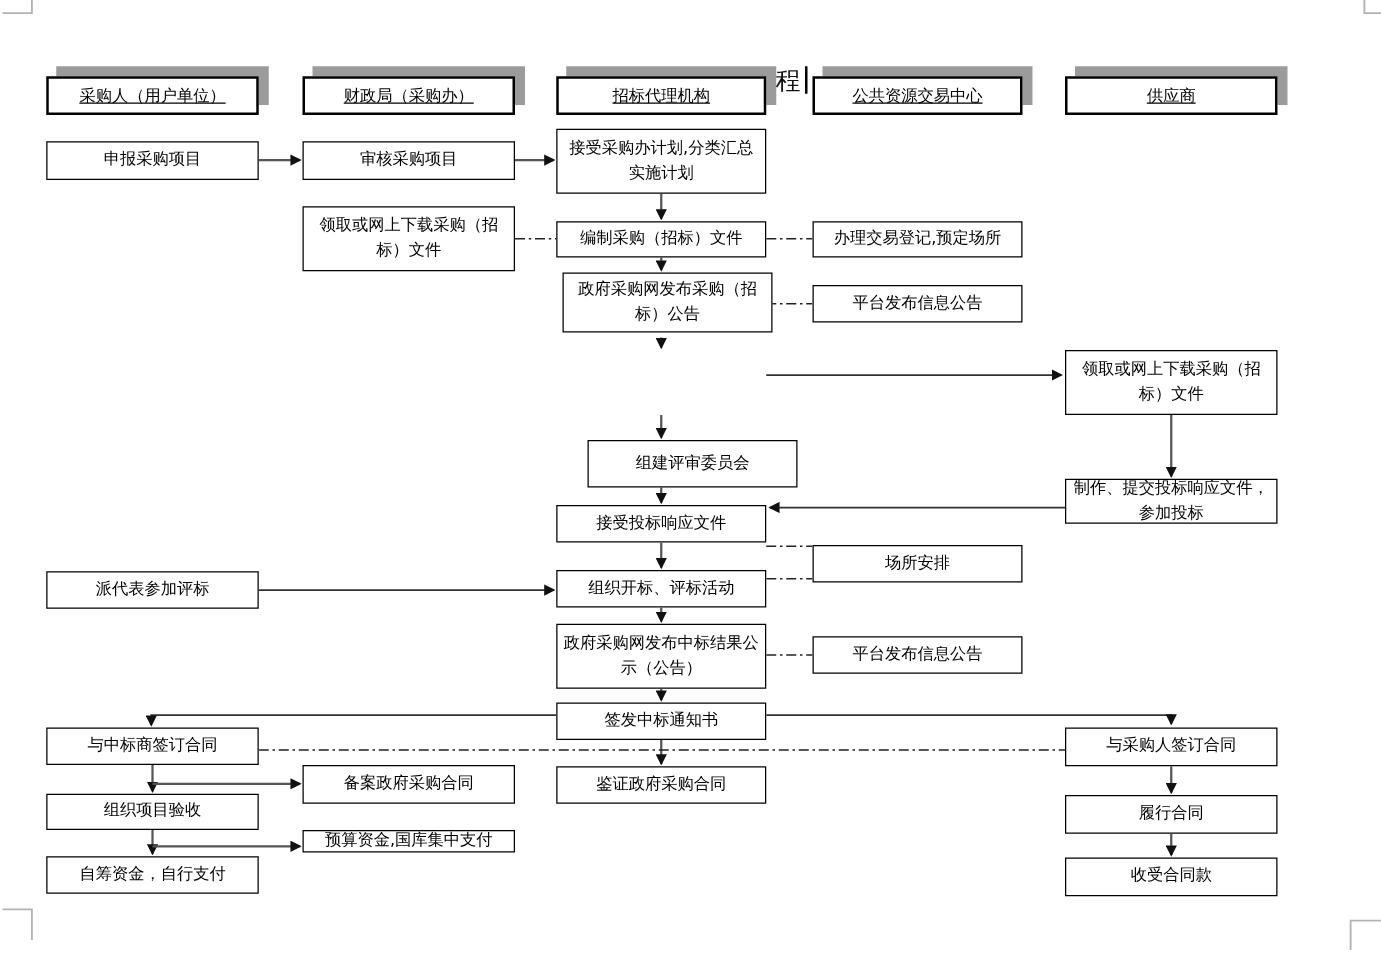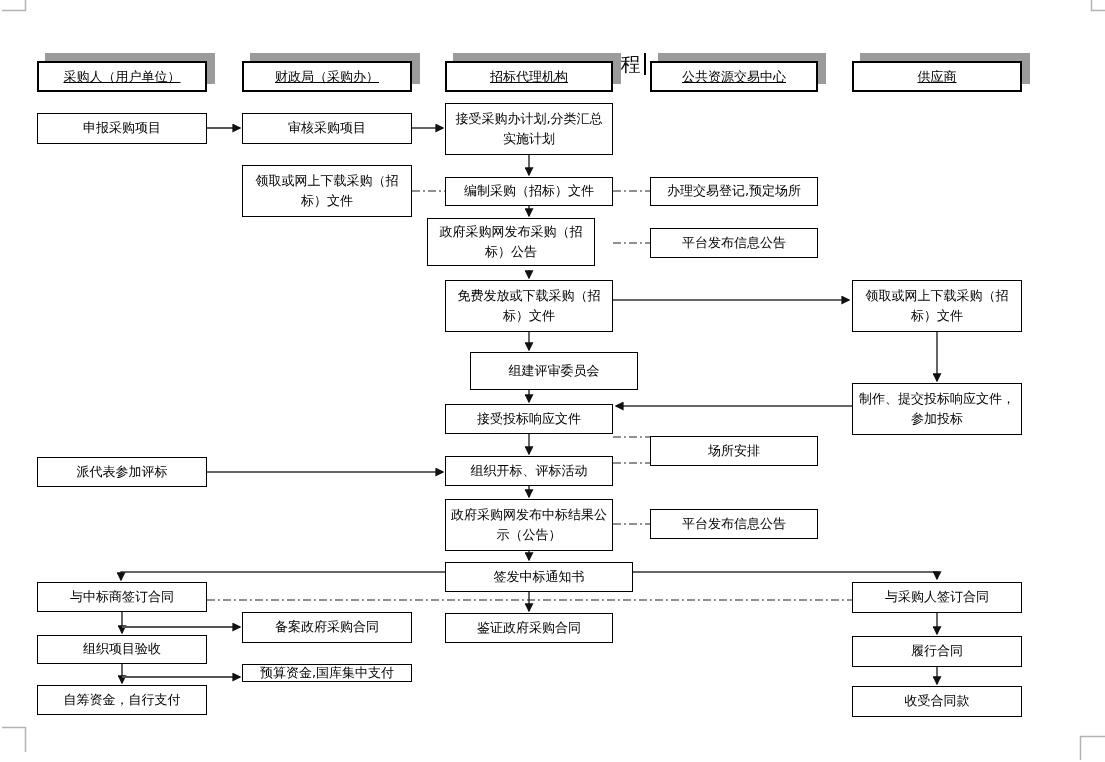--- a/index.html
+++ b/index.html
@@ -129,39 +129,36 @@
   <div class="fbox" style="left:242px;top:664px;width:170px;height:18px">
       <span class="lbl">预算资金,国库集中支付</span>
     </div>
 
   <div class="fbox" style="left:445px;top:103px;width:168px;height:52px">
       <span class="lbl">接受采购办计划,分类汇总实施计划</span>
     </div>
   <div class="fbox" style="left:445px;top:177px;width:168px;height:29px">
       <span class="lbl">编制采购（招标）文件</span>
     </div>
-  <div class="fbox" style="left:427px;top:218px;width:168px;height:48px">
+  <div class="fbox" style="left:450px;top:218px;width:168px;height:48px">
       <span class="lbl">政府采购网发布采购（招标）公告</span>
-    </div>
-  <div class="fbox" style="left:445px;top:280px;width:168px;height:52px">
-      <span class="lbl">免费发放或下载采购（招标）文件</span>
     </div>
   <div class="fbox" style="left:470px;top:352px;width:168px;height:38px">
       <span class="lbl">组建评审委员会</span>
     </div>
   <div class="fbox" style="left:445px;top:404px;width:168px;height:30px">
       <span class="lbl">接受投标响应文件</span>
     </div>
   <div class="fbox" style="left:445px;top:456px;width:168px;height:30px">
       <span class="lbl">组织开标、评标活动</span>
     </div>
   <div class="fbox" style="left:445px;top:499px;width:168px;height:52px">
       <span class="lbl">政府采购网发布中标结果公示（公告）</span>
     </div>
-  <div class="fbox" style="left:445px;top:562px;width:188px;height:30px">
+  <div class="fbox" style="left:445px;top:562px;width:168px;height:30px">
       <span class="lbl">签发中标通知书</span>
     </div>
   <div class="fbox" style="left:445px;top:613px;width:168px;height:30px">
       <span class="lbl">鉴证政府采购合同</span>
     </div>
 
   <div class="fbox" style="left:650px;top:177px;width:168px;height:29px">
       <span class="lbl">办理交易登记,预定场所</span>
     </div>
   <div class="fbox" style="left:650px;top:228px;width:168px;height:30px">
@@ -170,21 +167,21 @@
   <div class="fbox" style="left:650px;top:436px;width:168px;height:30px">
       <span class="lbl">场所安排</span>
     </div>
   <div class="fbox" style="left:650px;top:509px;width:168px;height:30px">
       <span class="lbl">平台发布信息公告</span>
     </div>
 
   <div class="fbox" style="left:852px;top:280px;width:170px;height:52px">
       <span class="lbl">领取或网上下载采购（招标）文件</span>
     </div>
-  <div class="fbox" style="left:852px;top:383px;width:170px;height:52px">
+  <div class="fbox" style="left:852px;top:383px;width:170px;height:36px">
       <span class="lbl">制作、提交投标响应文件，参加投标</span>
     </div>
   <div class="fbox" style="left:852px;top:582px;width:170px;height:31px">
       <span class="lbl">与采购人签订合同</span>
     </div>
   <div class="fbox" style="left:852px;top:636px;width:170px;height:31px">
       <span class="lbl">履行合同</span>
     </div>
   <div class="fbox" style="left:852px;top:686px;width:170px;height:31px">
       <span class="lbl">收受合同款</span>

